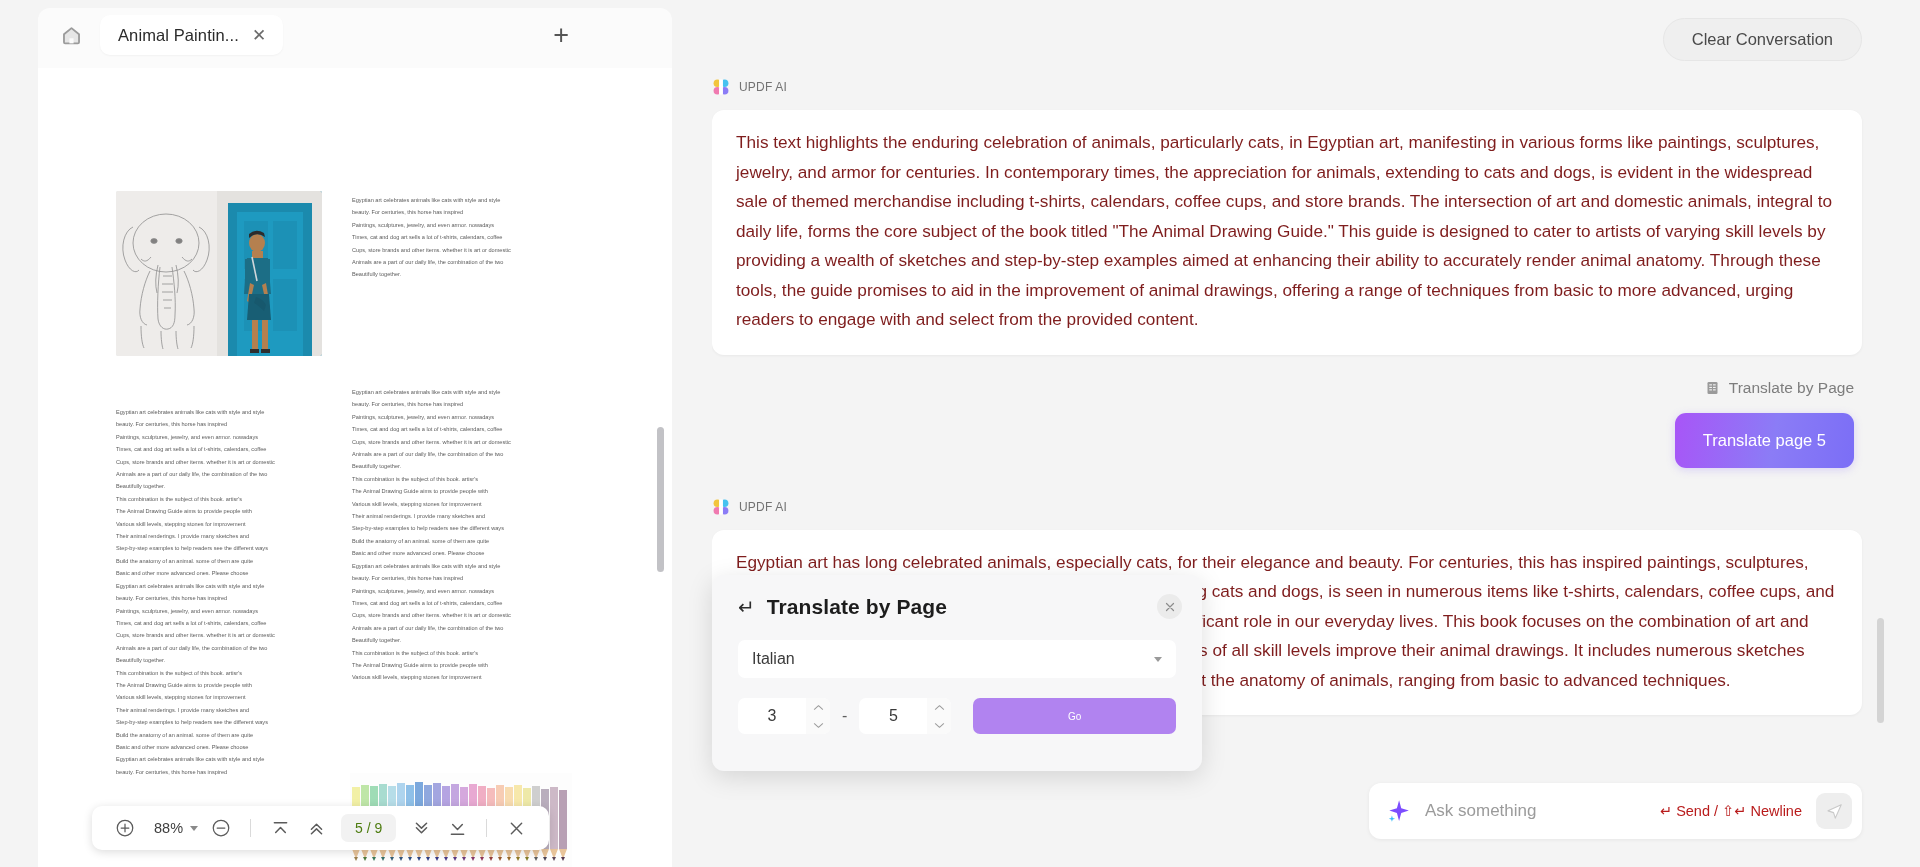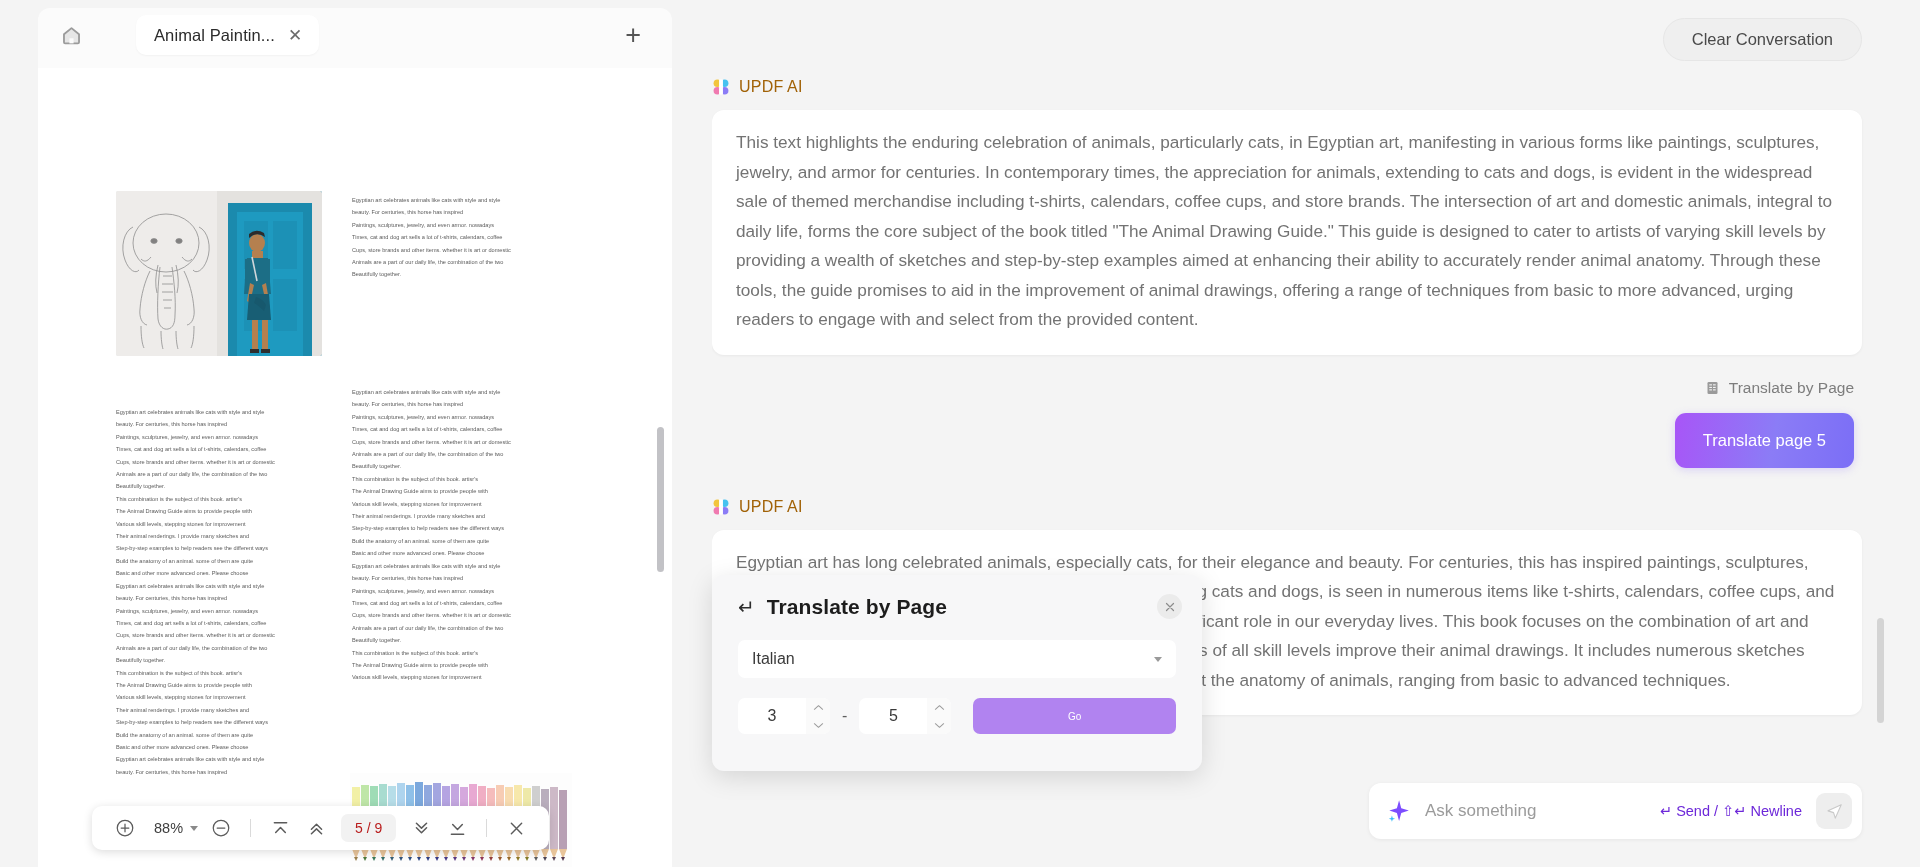--- a/index.html
+++ b/index.html
@@ -25,21 +25,20 @@
     padding-left: 38px;
     position: relative;
     background: #f4f4f4;
   }
   .tabbar-inner {
     position: absolute; left: 38px; right: 0; top: 8px; bottom: 0;
     background: #fbfbfb;
     border-radius: 12px 12px 0 0;
     display: flex; align-items: center;
     padding: 0 10px;
-    gap: 36px;
   }
   .home-btn {
     width: 38px; height: 38px; margin-left: 4px;
     display: flex; align-items: center; justify-content: center;
     border-radius: 8px; cursor: pointer;
   }
   .doc-tab {
     display: flex; align-items: center; gap: 10px;
     height: 40px; margin-left: 10px;
     padding: 0 14px 0 18px;
@@ -132,21 +131,21 @@
     display:flex; align-items:center; gap:7px; cursor:pointer;
   }
   .caret-sm {
     width: 0; height: 0;
     border-left: 4px solid transparent; border-right: 4px solid transparent;
     border-top: 5px solid #8a8a8a;
   }
   .tb-sep { width: 1px; height: 18px; background: #dadada; margin: 0 10px; }
   .page-chip {
     background: #f2f2f2; border-radius: 7px;
-    padding: 6px 14px; font-size: 14px; color: #b91c1c;
+    padding: 6px 14px; font-size: 14px; color: #4d7c0f;
     margin: 16px 6px; cursor: pointer; white-space: nowrap;
   }
 
   
   .right-panel {
     position: relative;
     width: 1248px; height: 867px;
     background: #f4f4f4;
     display: flex; flex-direction: column;
     padding: 0 30px 0 40px;
@@ -168,28 +167,28 @@
 
   .chat-area {
     flex: 1 1 auto; position: relative; overflow: hidden;
     padding-right: 28px;
   }
   .msg-head {
     display: flex; align-items: center; gap: 9px;
     margin-bottom: 14px;
   }
   .brand-mark { width: 18px; height: 18px; display:block; }
-  .brand-label { font-size: 16px; color: #a16207; letter-spacing: .2px; }
+  .brand-label { font-size: 12px; color: #737373; letter-spacing: .2px; }
 
   .bubble {
     background: #ffffff;
     border-radius: 12px;
     padding: 18px 24px 20px 24px;
     font-size: 17.2px; line-height: 29.5px;
-    color: #737373;
+    color: #7f1d1d;
     box-shadow: 0 1px 3px rgba(0,0,0,0.05);
   }
   .action-row {
     display: flex; align-items: center; justify-content: flex-end;
     gap: 9px; margin-top: 24px; padding-right: 8px;
     font-size: 15.5px; color: #7d7d7d;
   }
   .action-row .lbl { cursor: pointer; }
   .chip-row {
     display: flex; justify-content: flex-end; margin-top: 16px; padding-right: 8px;
@@ -217,21 +216,21 @@
   }
   .spark { width: 26px; height: 26px; flex: 0 0 26px; }
   .ask-input {
     flex: 1 1 auto; border: none; outline: none;
     font-size: 17px; color: #2b2b2b;
     font-family: "Liberation Sans", sans-serif;
     padding: 0 14px;
     background: transparent;
   }
   .ask-input::placeholder { color: #9b9b9b; }
-  .hint { font-size: 14.5px; color: #6d28d9; white-space: nowrap; padding-right: 14px; }
+  .hint { font-size: 14.5px; color: #b91c1c; white-space: nowrap; padding-right: 14px; }
   .send-btn {
     width: 36px; height: 36px; border-radius: 9px;
     background: #eeeeee;
     display: flex; align-items: center; justify-content: center;
     cursor: pointer;
   }
 
   
   .dialog {
     position: absolute; left: 712px; top: 575px;

